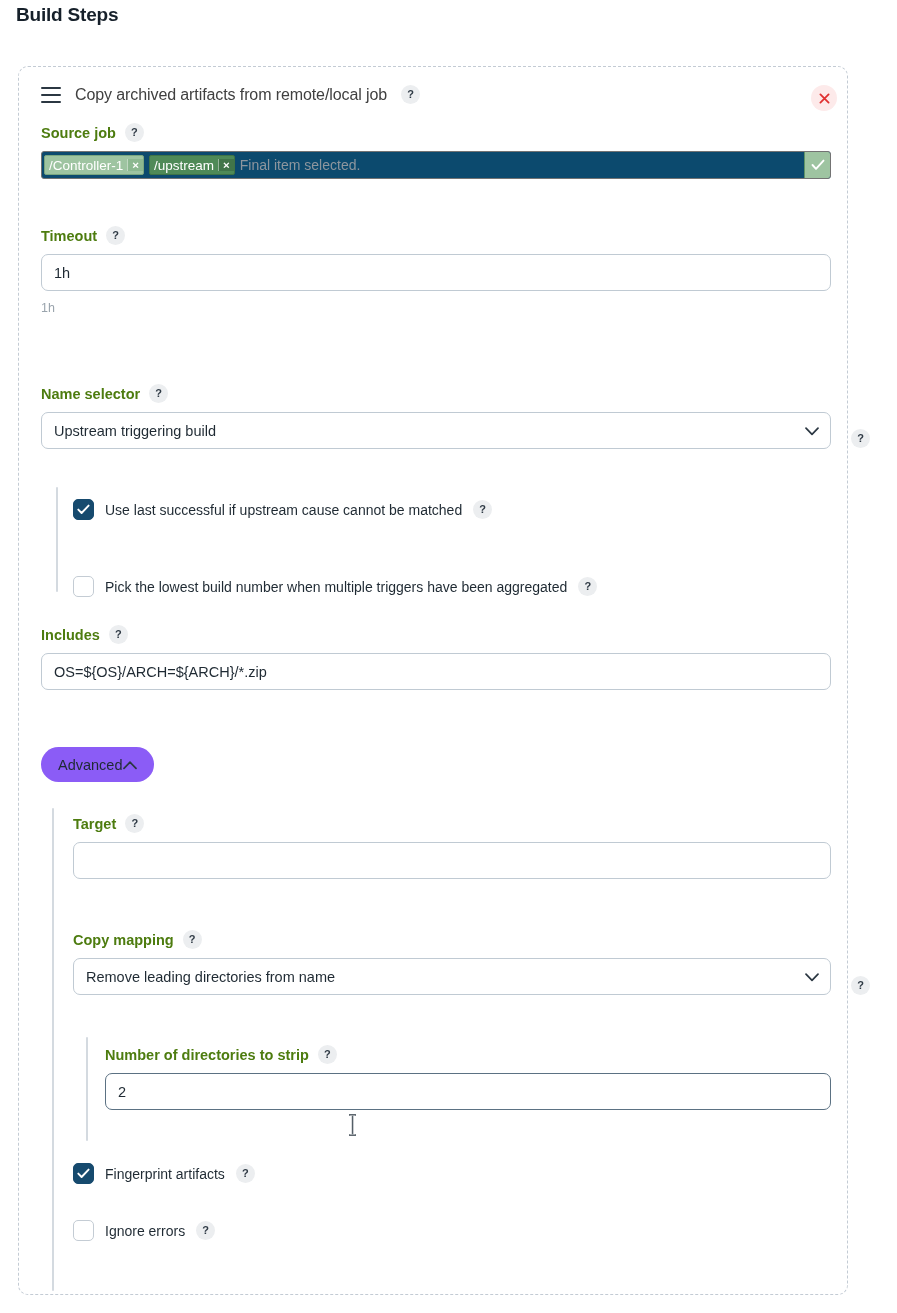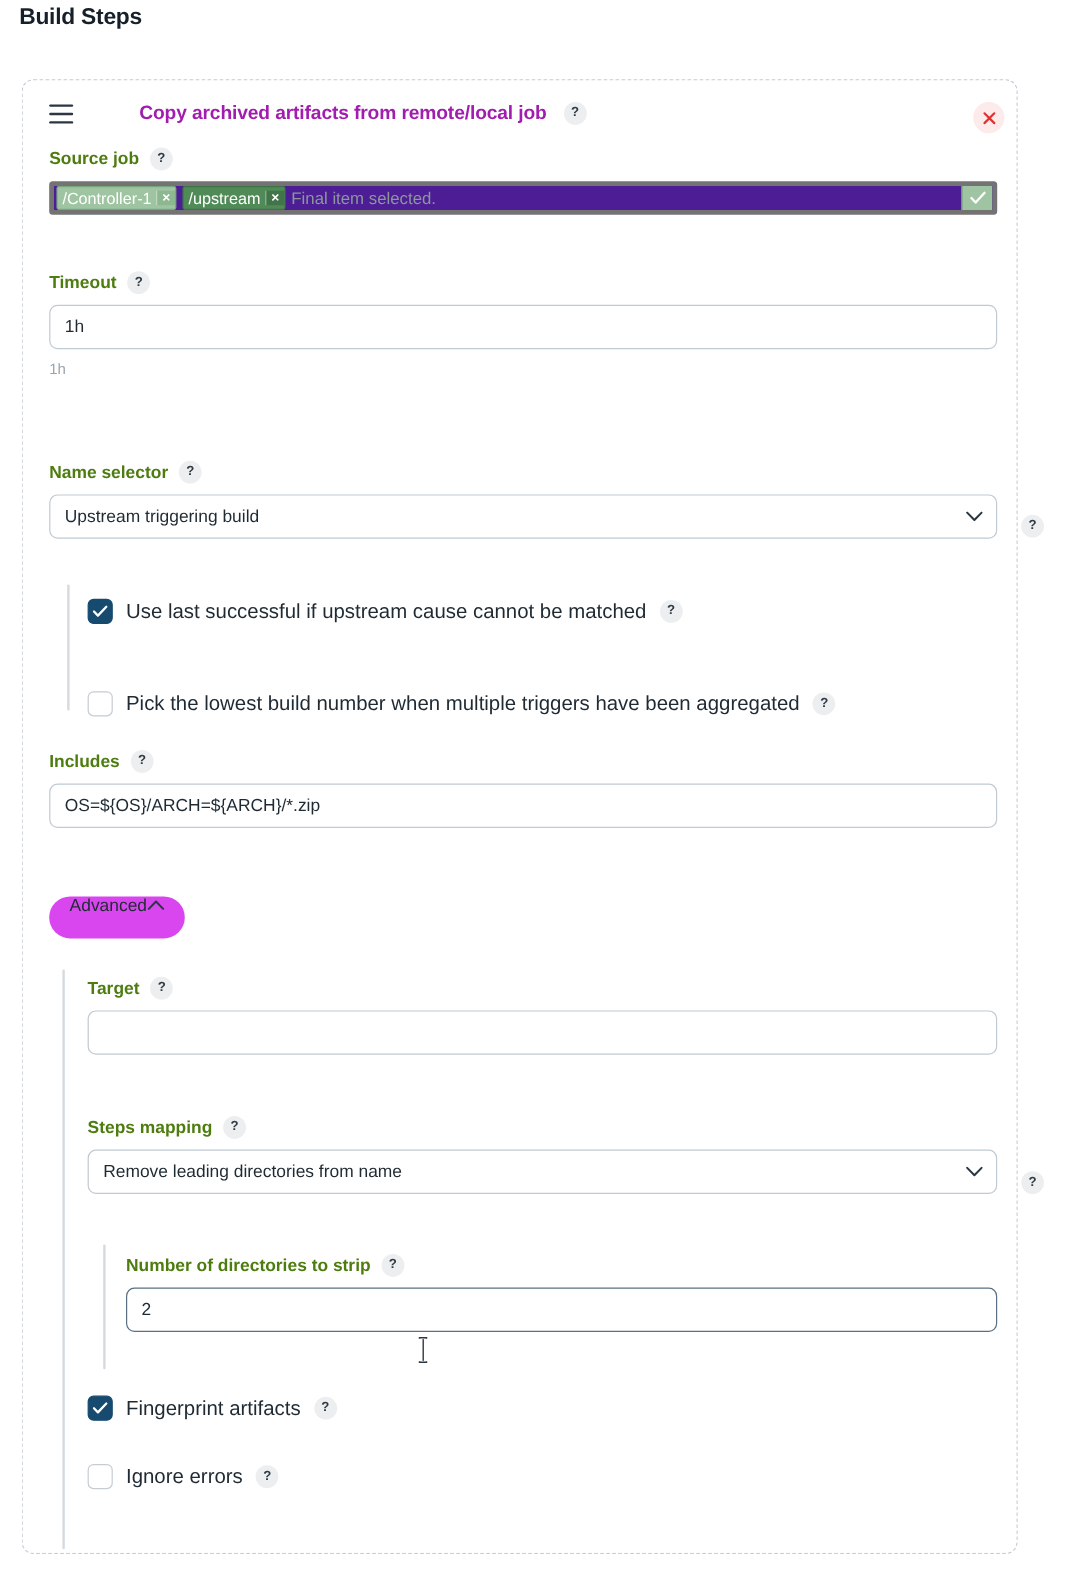--- a/index.html
+++ b/index.html
@@ -49,24 +49,23 @@
   .drag-handle {
     width: 20px; height: 16px;
     display: flex; flex-direction: column; justify-content: space-between;
     cursor: grab;
   }
   .drag-handle i {
     display:block; height: 2px; background:#2b3742; border-radius:1px;
   }
   .step-title {
     font-size: 16px;
-    font-weight: bold;
-    color: #a21caf;
+    font-weight: normal;
+    color: #404040;
     letter-spacing: -0.1px;
-    margin-left: 41px;
   }
 
   .close-btn {
     position: absolute;
     right: 10px;
     top: 18px;
     width: 26px; height: 26px;
     border-radius: 50%;
     background: #fdeaea;
     display: flex; align-items:center; justify-content:center;
@@ -154,23 +153,23 @@
     right: 12px; top: 50%;
     transform: translateY(-50%);
     pointer-events: none;
   }
 
   
   .token-field {
     position: relative;
     width: 100%;
     height: 28px;
-    border: 4px solid #737373;
+    border: 1px solid #737373;
     border-radius: 3px;
-    background: #4c1d95;
+    background: #0c4a6e;
     display: flex;
     align-items: stretch;
     overflow: hidden;
   }
   .token-area {
     flex: 1 1 auto;
     display: flex;
     align-items: center;
     gap: 0px;
     padding: 0 2px;
@@ -219,40 +218,41 @@
   .cb-row { display: flex; align-items: center; gap: 11px; }
   .cb {
     width: 21px; height: 21px;
     border-radius: 5px;
     flex: 0 0 auto;
     display: flex; align-items: center; justify-content: center;
     cursor: pointer;
   }
   .cb.on { background: #164a6e; border: 1px solid #164a6e; }
   .cb.off { background: #fff; border: 1.5px solid #c4ccd4; }
-  .cb-label { font-size: 17px; color: #1f2a33; }
+  .cb-label { font-size: 14px; color: #1f2a33; }
 
   
   .guide {
     position: absolute;
     width: 2px;
     background: #d4dae0;
     border-radius: 1px;
   }
 
   
   .advanced-btn {
     position: absolute;
     display: inline-flex;
+    align-items: center;
     gap: 0;
     height: 35px;
     padding: 0 17px;
     border: none;
     border-radius: 18px;
-    background: #d946ef;
+    background: #8b5cf6;
     font-family: "Liberation Sans", sans-serif;
     font-size: 14.5px;
     color: #1f2a33;
     cursor: pointer;
   }
 
   
   .ibeam {
     position: absolute;
     left: 348px;
@@ -376,21 +376,21 @@
   <div class="field" style="left:54px; top:747px; width:758px;">
     <div class="label-row">
       <span class="lbl">Target</span>
       <span class="help">?</span>
     </div>
     <input class="input" type="text" value="" style="">
   </div>
 
   <div class="field" style="left:54px; top:863px; width:758px;">
     <div class="label-row">
-      <span class="lbl">Steps mapping</span>
+      <span class="lbl">Copy mapping</span>
       <span class="help">?</span>
     </div>
     <div class="select-wrap">
       <input class="select" type="text" readonly="" value="Remove leading directories from name" style="">
       <span class="chev">
         <svg width="14" height="9" viewBox="0 0 14 9">
           <path d="M1 1.2 L7 7.4 L13 1.2" stroke="#2b3742" stroke-width="1.7" fill="none" stroke-linecap="round" stroke-linejoin="round"></path>
         </svg>
       </span>
     </div>

